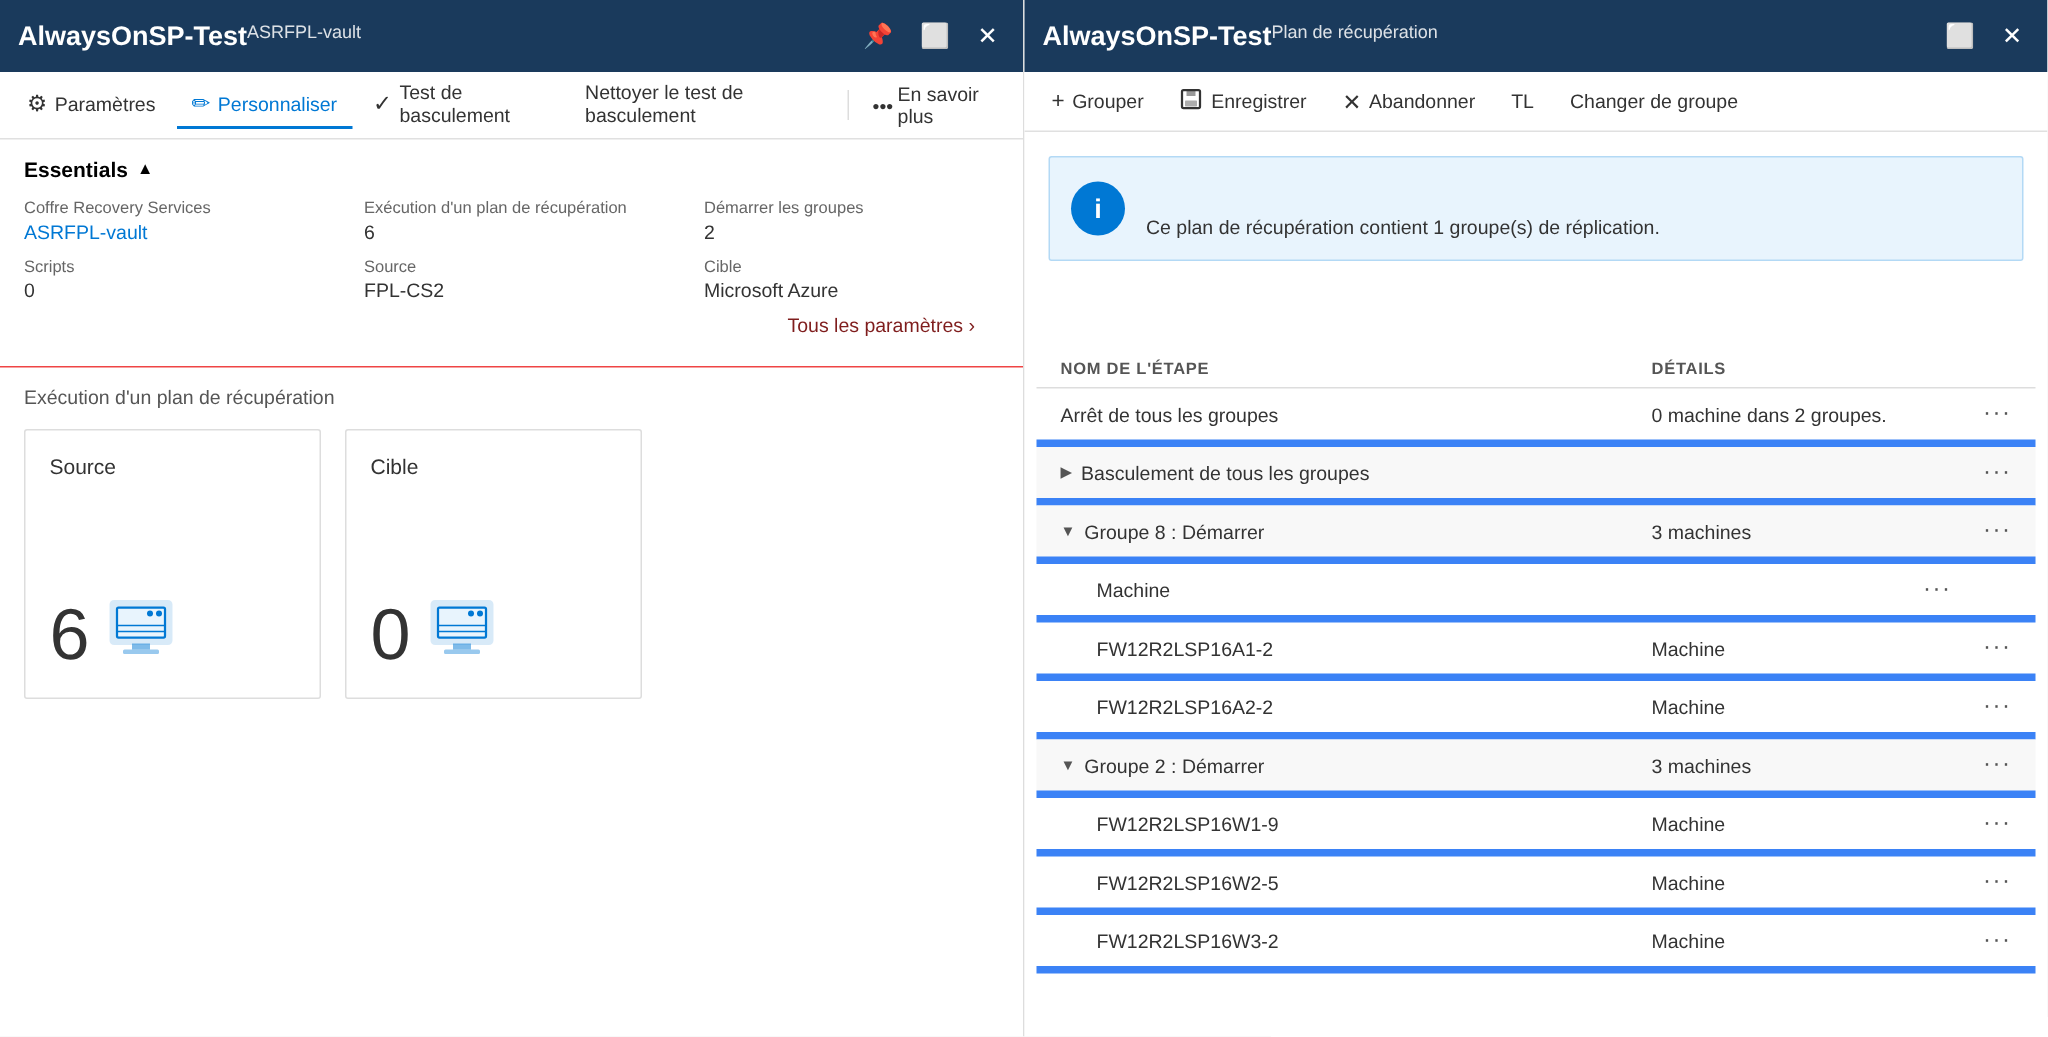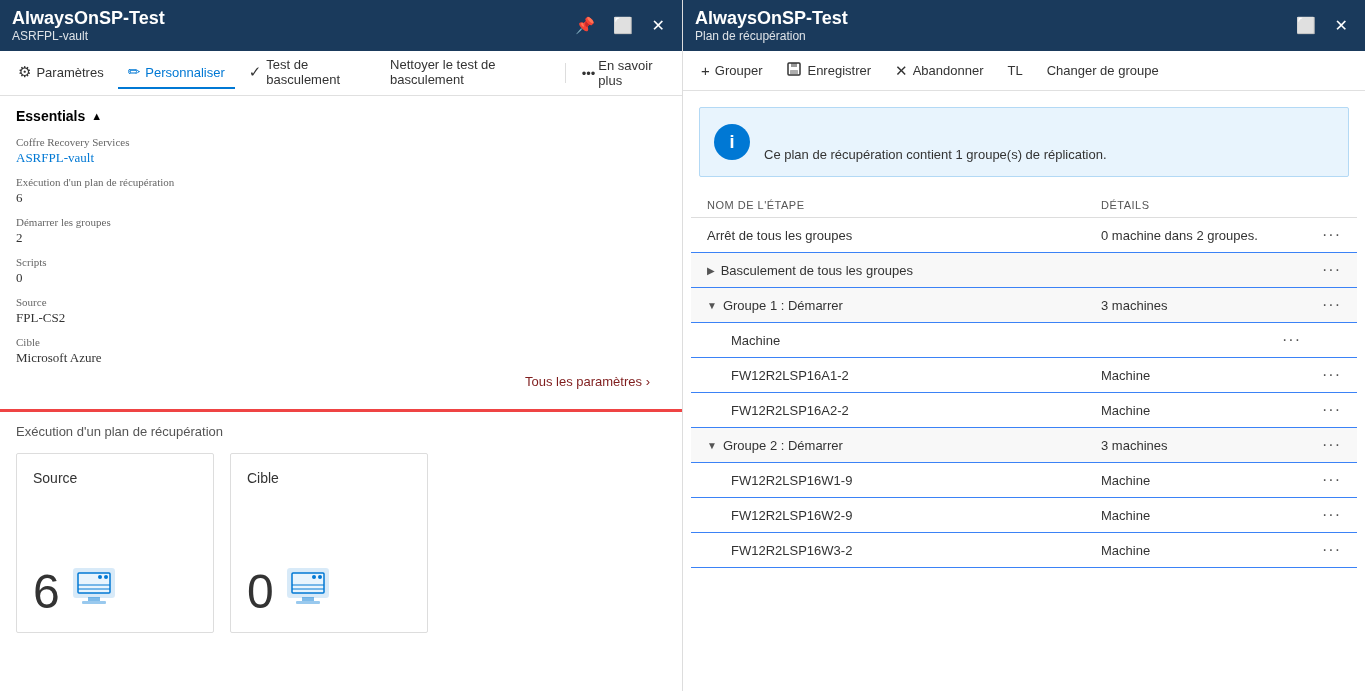--- a/index.html
+++ b/index.html
@@ -1,38 +1,38 @@
 <!DOCTYPE html>
 <html><head>
   <meta charset="utf-8">
   <style>
     * { box-sizing: border-box; margin: 0; padding: 0; }
     body { font-family: 'Segoe UI', Arial, sans-serif; font-size: 13px; background: #f0f0f0; display: flex; width: 1365px; height: 691px; overflow: hidden; }
 
     
     .left-panel { width: 683px; height: 691px; background: #fff; border-right: 1px solid #ddd; display: flex; flex-direction: column; }
     .panel-title-bar { background: #1a3a5c; color: #fff; padding: 8px 12px; display: flex; align-items: center; justify-content: space-between; min-height: 48px; }
-    .panel-title-text { display: flex; flex-direction: column; }
+    .panel-title-text { display: flex; flex-direction: row; }
     .panel-title-main { font-size: 18px; font-weight: 600; }
     .panel-title-sub { font-size: 12px; opacity: 0.85; }
     .title-controls { display: flex; gap: 8px; align-items: center; }
     .title-ctrl-btn { background: none; border: none; color: #fff; cursor: pointer; font-size: 16px; padding: 2px 5px; }
 
     
     .toolbar { display: flex; align-items: center; border-bottom: 1px solid #e0e0e0; background: #fff; padding: 0 8px; min-height: 40px; gap: 4px; }
     .toolbar-item { display: flex; align-items: center; gap: 5px; padding: 6px 10px; cursor: pointer; font-size: 13px; color: #333; border-bottom: 2px solid transparent; }
     .toolbar-item.active { border-bottom: 2px solid #0078d4; color: #0078d4; }
     .toolbar-icon { font-size: 15px; }
     .toolbar-separator { width: 1px; height: 20px; background: #ddd; margin: 0 4px; }
     .toolbar-more { display: flex; align-items: center; gap: 3px; padding: 6px 8px; cursor: pointer; color: #333; font-size: 13px; }
 
     
-    .essentials-section { padding: 12px 16px; border-bottom: 3px solid #ef4444; }
+    .essentials-section { padding: 12px 16px; border-bottom: 1px solid #ef4444; }
     .essentials-header { display: flex; align-items: center; gap: 6px; font-size: 14px; font-weight: 600; margin-bottom: 12px; cursor: pointer; }
-    .essentials-grid { display: grid; grid-template-columns: 1fr; gap: 10px 30px; font-family: Liberation Serif, serif; }
+    .essentials-grid { display: grid; grid-template-columns: 1fr 1fr 1fr; gap: 10px 30px; }
     .essentials-field { display: flex; flex-direction: column; gap: 2px; }
     .field-label { font-size: 11px; color: #666; }
     .field-value { font-size: 13px; color: #333; }
     .field-value.link { color: #0078d4; cursor: pointer; text-decoration: none; }
     .all-params { text-align: right; padding: 8px 16px; color: #7f1d1d; font-size: 13px; cursor: pointer; }
 
     
     .execution-section { padding: 12px 16px; flex: 1; }
     .execution-title { font-size: 13px; color: #555; margin-bottom: 14px; }
     .execution-cards { display: flex; gap: 16px; }
@@ -48,22 +48,22 @@
     .right-toolbar-icon { font-size: 15px; }
 
     
     .info-box { display: flex; align-items: center; gap: 14px; background: #e8f4fd; border: 1px solid #b3d9f5; margin: 16px; padding: 14px; border-radius: 2px; }
     .info-icon { width: 36px; height: 36px; background: #0078d4; border-radius: 50%; display: flex; align-items: center; justify-content: center; color: #fff; font-size: 18px; font-weight: bold; flex-shrink: 0; }
     .info-text { font-size: 13px; color: #333; margin-top: 25px; }
 
     
     .recovery-table { flex: 1; overflow-y: auto; padding: 0 8px; }
     .table-header { display: grid; grid-template-columns: 1fr 200px 40px; padding: 6px 16px; border-bottom: 1px solid #ddd; }
-    .table-header-cell { font-size: 11px; font-weight: 400; color: #555; text-transform: uppercase; letter-spacing: 0.5px; }
-    .table-row { display: grid; grid-template-columns: 1fr 200px 40px; padding: 8px 16px; border-bottom: 1px solid #3b82f6; align-items: center; }
+    .table-header-cell { font-size: 11px; font-weight: 700; color: #555; text-transform: uppercase; letter-spacing: 0.5px; margin-top: 44px; }
+    .table-row { display: grid; grid-template-columns: 1fr 200px 40px; padding: 8px 16px; border-bottom: 5px solid #3b82f6; align-items: center; }
     .table-row.group-header { background: #f8f8f8; font-weight: 500; }
     .table-row.sub-item { padding-left: 40px; }
     .table-cell { font-size: 13px; color: #333; display: flex; align-items: center; gap: 6px; }
     .expand-icon { font-size: 10px; color: #555; cursor: pointer; }
     .row-menu { color: #555; font-size: 16px; cursor: pointer; letter-spacing: 1px; justify-self: end; }
   </style>
 </head>
 <body>
 
 <div class="left-panel">
@@ -250,21 +250,21 @@
         <span class="expand-icon">▶</span>
         <span>Basculement de tous les groupes</span>
       </div>
       <div class="table-cell"></div>
       <div class="row-menu">···</div>
     </div>
 
     <div class="table-row group-header">
       <div class="table-cell">
         <span class="expand-icon">▼</span>
-        <span>Groupe 1 : Démarrer</span>
+        <span>Groupe 8 : Démarrer</span>
       </div>
       <div class="table-cell">3 machines</div>
       <div class="row-menu">···</div>
     </div>
 
     <div class="table-row sub-item">
       <div class="table-cell">Machine</div>
       <div class="row-menu">···</div>
     </div>
 
@@ -289,21 +289,21 @@
       <div class="row-menu">···</div>
     </div>
 
     <div class="table-row sub-item">
       <div class="table-cell">FW12R2LSP16W1-9</div>
       <div class="table-cell">Machine</div>
       <div class="row-menu">···</div>
     </div>
 
     <div class="table-row sub-item">
-      <div class="table-cell">FW12R2LSP16W2-9</div>
+      <div class="table-cell">FW12R2LSP16W2-5</div>
       <div class="table-cell">Machine</div>
       <div class="row-menu">···</div>
     </div>
 
     <div class="table-row sub-item">
       <div class="table-cell">FW12R2LSP16W3-2</div>
       <div class="table-cell">Machine</div>
       <div class="row-menu">···</div>
     </div>
   </div>

